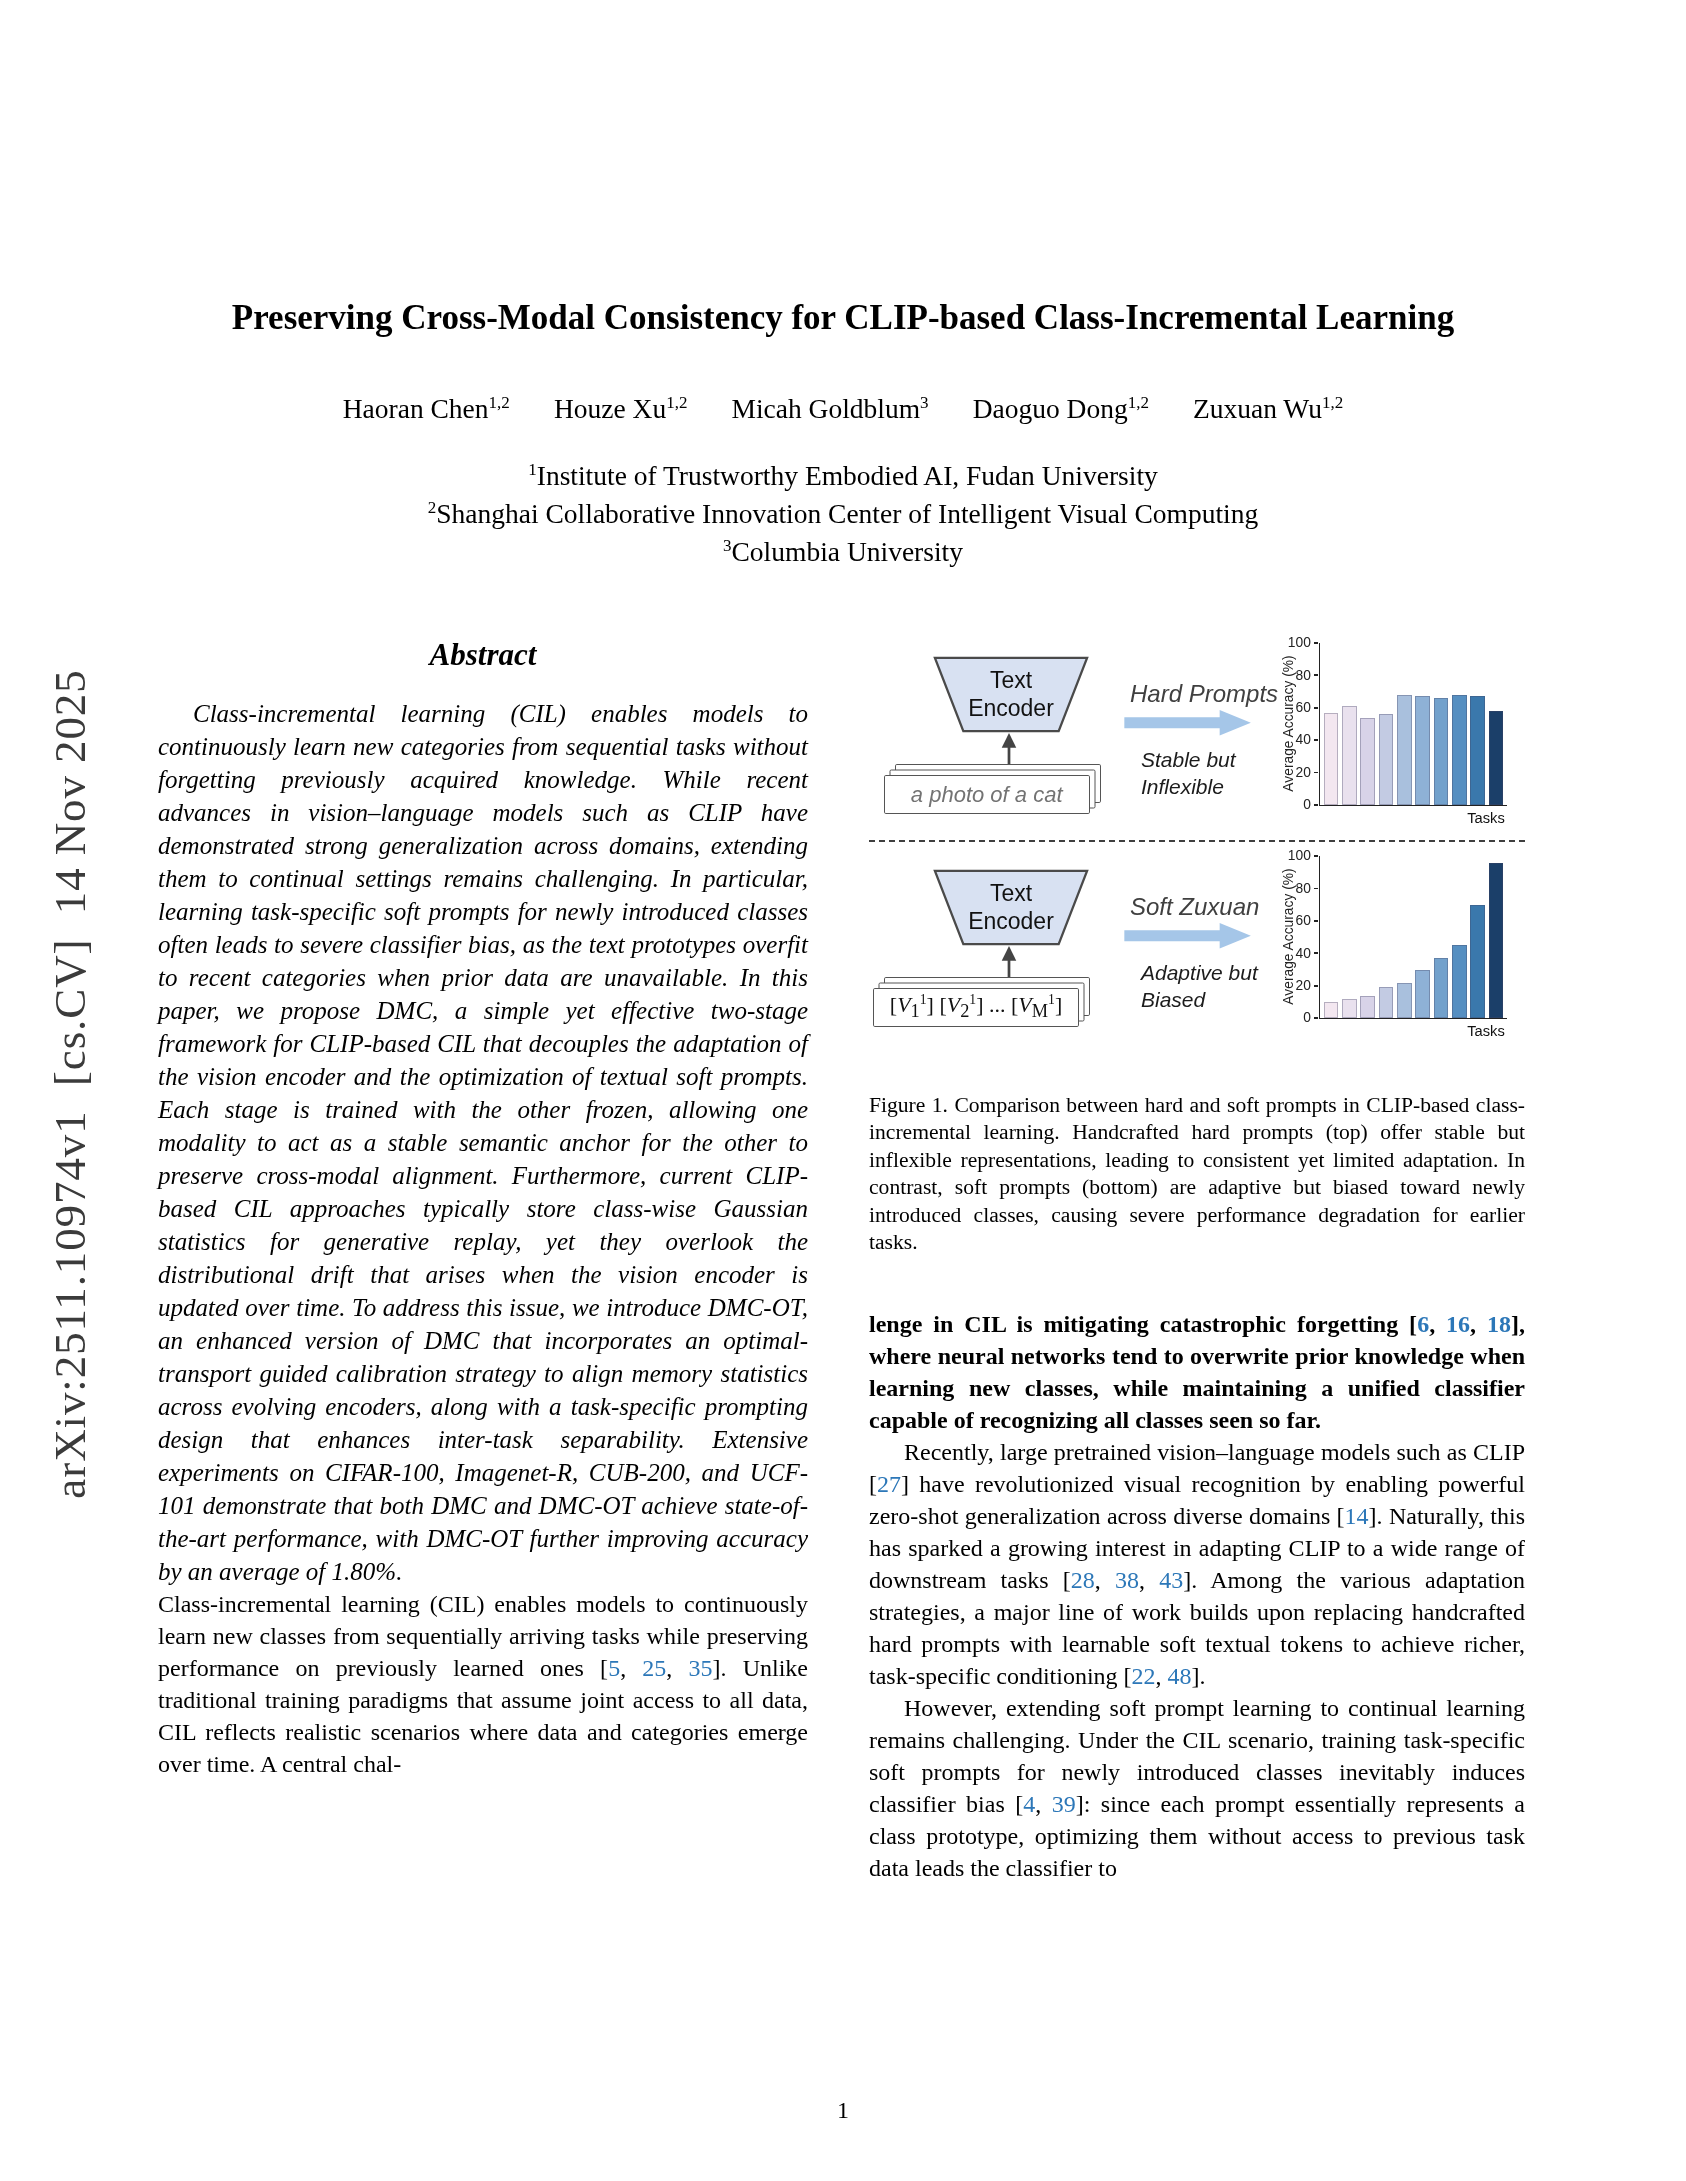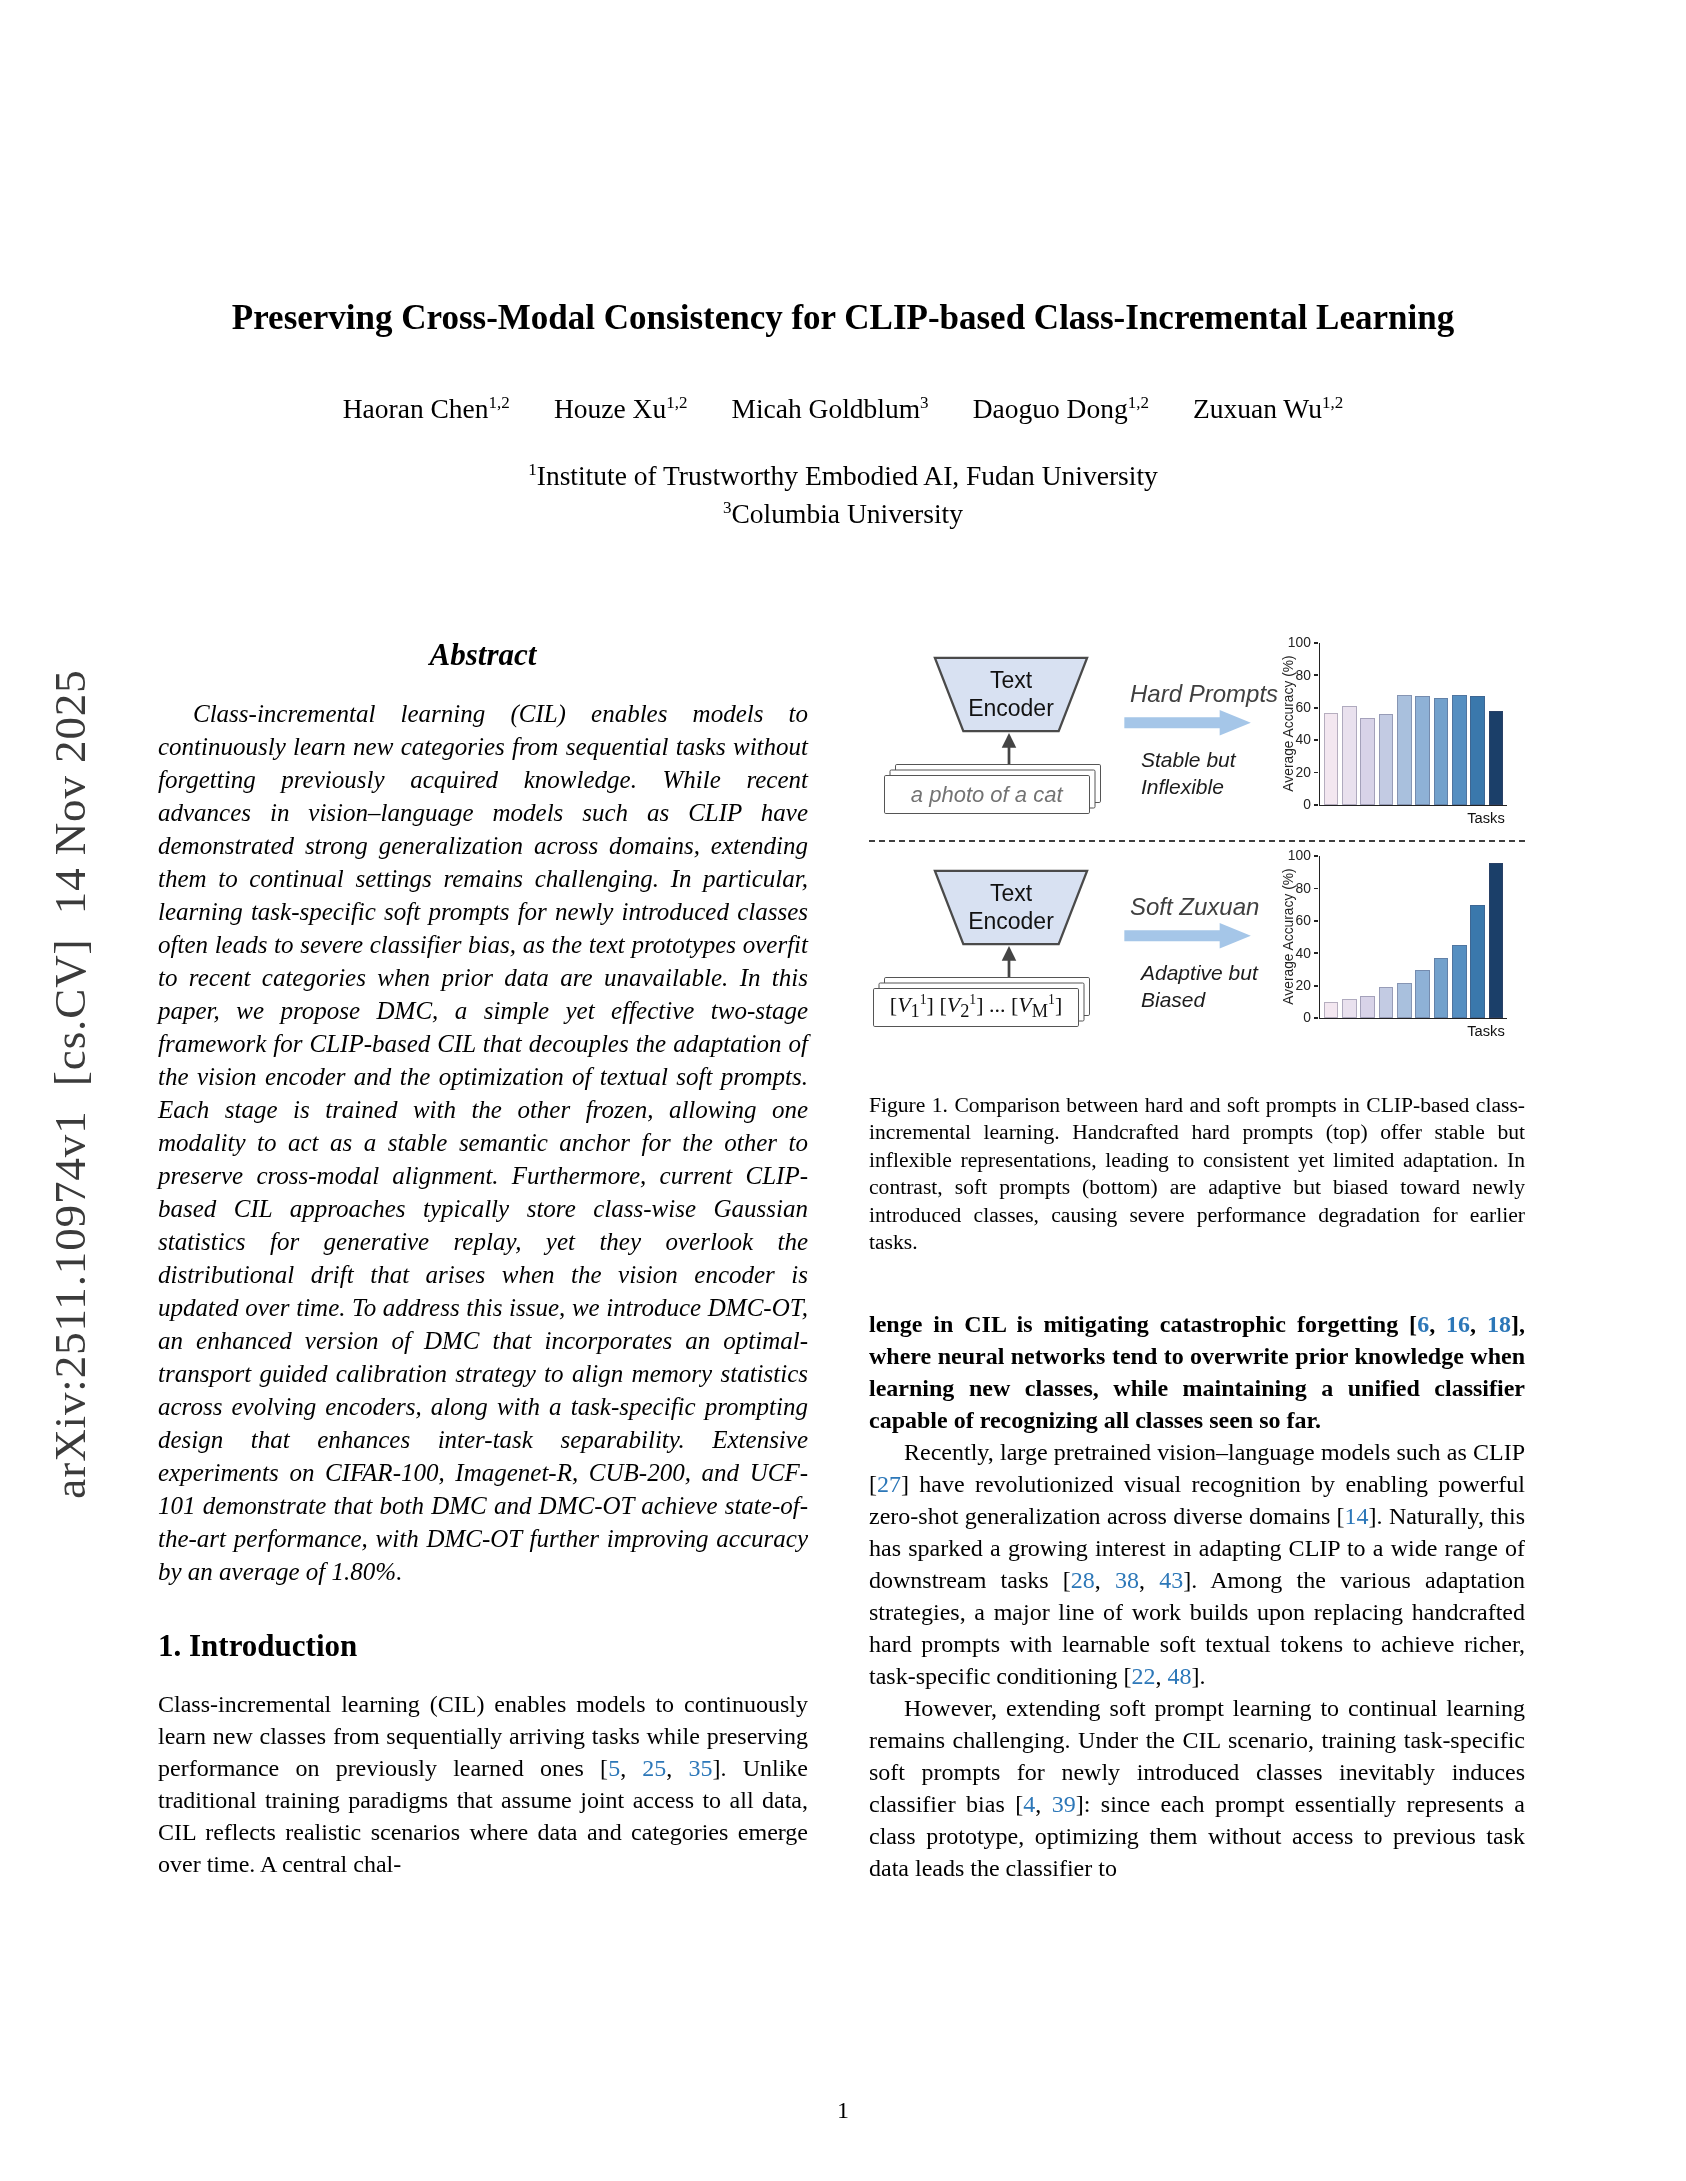--- a/index.html
+++ b/index.html
@@ -78,27 +78,27 @@
 <body>
 
 <div class="page">
 
   <div class="watermark">arXiv:2511.10974v1  [cs.CV]  14 Nov 2025</div>
 
   <h1 class="title">Preserving Cross-Modal Consistency for CLIP-based Class-Incremental Learning</h1>
   <div class="authors" id="authors"><span class="author">Haoran Chen<sup>1,2</sup></span><span class="author">Houze Xu<sup>1,2</sup></span><span class="author">Micah Goldblum<sup>3</sup></span><span class="author">Daoguo Dong<sup>1,2</sup></span><span class="author">Zuxuan Wu<sup>1,2</sup></span></div>
   <div class="affils" id="affils">
       <div><sup>1</sup>Institute of Trustworthy Embodied AI, Fudan University</div>
+      <div><sup>2</sup>Shanghai Collaborative Innovation Center of Intelligent Visual Computing</div>
       <div><sup>3</sup>Columbia University</div>
     </div>
 
   <div class="col-left">
     <div class="abstract-heading">Abstract</div>
     <p class="abstract-text">Class-incremental learning (CIL) enables models to continuously learn new categories from sequential tasks without forgetting previously acquired knowledge. While recent advances in vision–language models such as CLIP have demonstrated strong generalization across domains, extending them to continual settings remains challenging. In particular, learning task-specific soft prompts for newly introduced classes often leads to severe classifier bias, as the text prototypes overfit to recent categories when prior data are unavailable. In this paper, we propose DMC, a simple yet effective two-stage framework for CLIP-based CIL that decouples the adaptation of the vision encoder and the optimization of textual soft prompts. Each stage is trained with the other frozen, allowing one modality to act as a stable semantic anchor for the other to preserve cross-modal alignment. Furthermore, current CLIP-based CIL approaches typically store class-wise Gaussian statistics for generative replay, yet they overlook the distributional drift that arises when the vision encoder is updated over time. To address this issue, we introduce DMC-OT, an enhanced version of DMC that incorporates an optimal-transport guided calibration strategy to align memory statistics across evolving encoders, along with a task-specific prompting design that enhances inter-task separability. Extensive experiments on CIFAR-100, Imagenet-R, CUB-200, and UCF-101 demonstrate that both DMC and DMC-OT achieve state-of-the-art performance, with DMC-OT further improving accuracy by an average of 1.80%.</p>
-    <h2 class="section-heading">1. Introduction</h2>
     <p class="body-text">Class-incremental learning (CIL) enables models to continuously learn new classes from sequentially arriving tasks while preserving performance on previously learned ones [<span class="cite">5</span>, <span class="cite">25</span>, <span class="cite">35</span>]. Unlike traditional training paradigms that assume joint access to all data, CIL reflects realistic scenarios where data and categories emerge over time. A central chal-</p>
   </div>
 
   <div class="col-right">
 
     <div class="figure">
 
       <div>
         <div class="trapezoid" style="left:64px;top:24px;">
           <svg width="156" height="77" viewBox="0 0 170 84">

